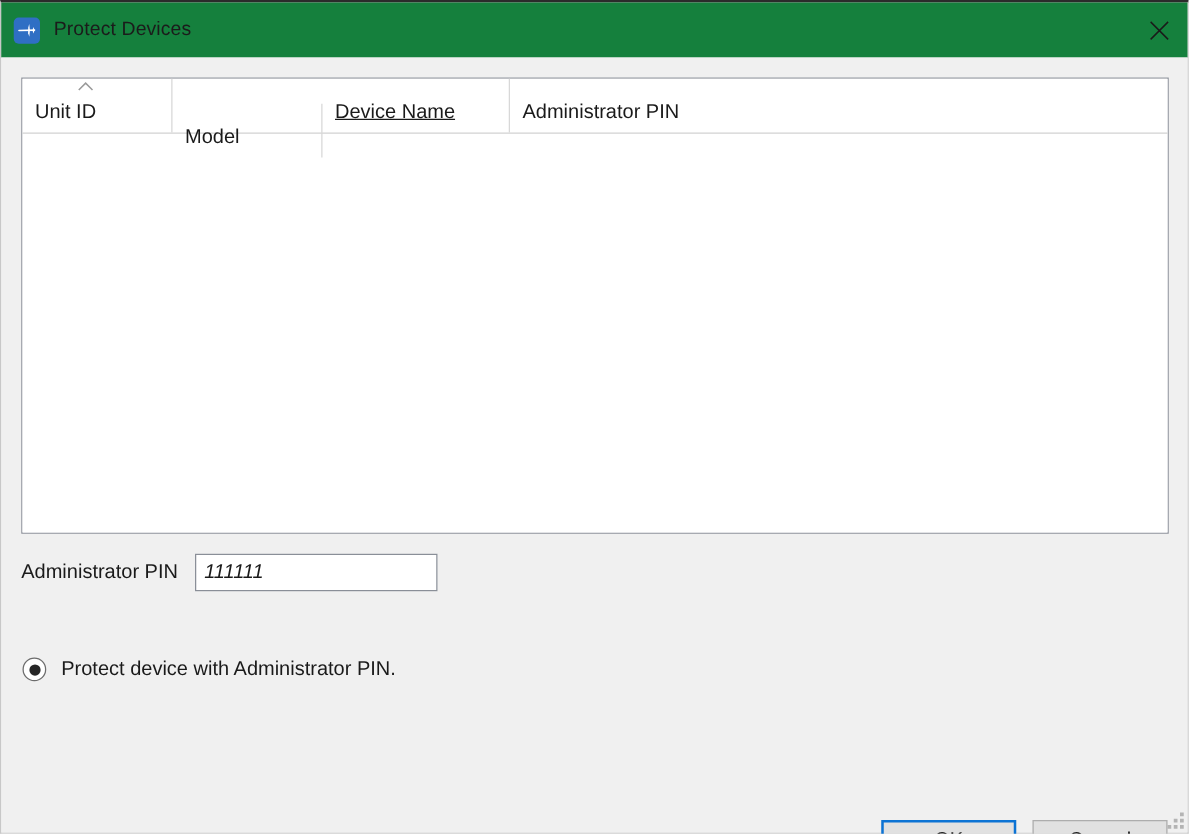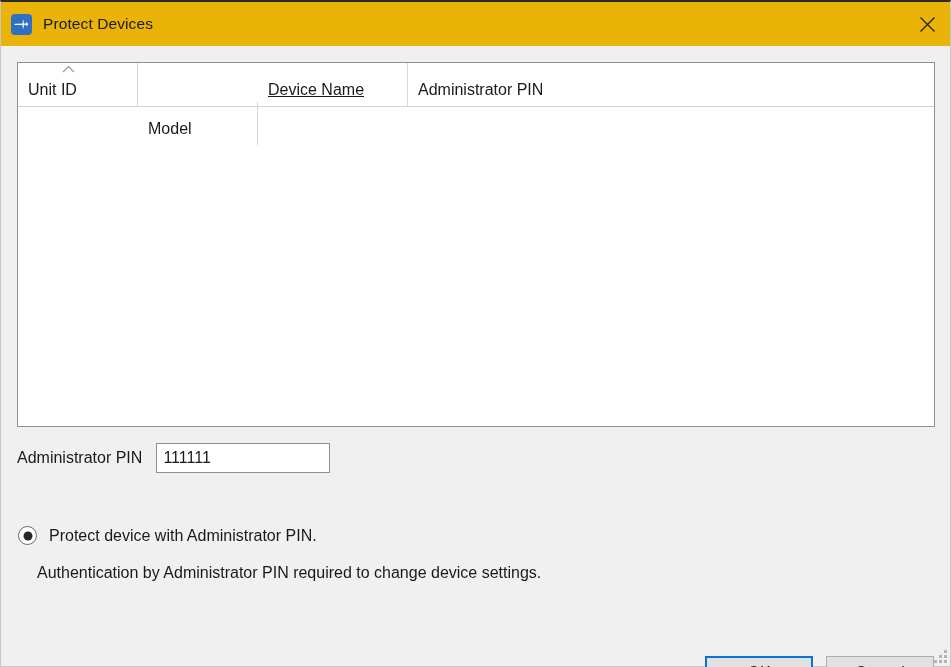--- a/index.html
+++ b/index.html
@@ -31,21 +31,21 @@
     border-right: 1px solid #c8c8c8;
     border-bottom: 1px solid #c8c8c8;
     display: flex;
     flex-direction: column;
   }
 
   
   .titlebar {
     height: 44px;
     min-height: 44px;
-    background: #eab308;
+    background: #15803d;
     display: flex;
     align-items: center;
     padding-left: 10px;
     position: relative;
   }
   .app-icon {
     width: 21px;
     height: 21px;
     border-radius: 4px;
     background: #2f6fc4;
@@ -92,20 +92,21 @@
     height: 365px;
     background: #ffffff;
     border: 1px solid #8a8f98;
   }
   .lv-header {
     display: flex;
     height: 44px;
     background: #ffffff;
     border-bottom: 1px solid #d2d2d2;
     position: relative;
+    align-items: center;
   }
   .lv-col {
     position: relative;
     display: flex;
     align-items: flex-end;
     padding: 0 0 7px 10px;
     font-size: 16px;
     color: #1a1a1a;
     white-space: nowrap;
     border-right: 1px solid #d8d8d8;
@@ -138,29 +139,30 @@
     display: flex;
     align-items: center;
   }
   .pin-label {
     font-size: 16px;
     color: #1a1a1a;
     white-space: nowrap;
   }
   .pin-input {
     margin-left: 14px;
-    width: 174px;
+    width: 194px;
     height: 30px;
     border: 1px solid #8a8f98;
     background: #ffffff;
     font-family: "Liberation Sans", sans-serif;
     font-size: 16px;
     color: #1a1a1a;
     padding: 0 6px;
     outline: none;
+    font-style: italic;
   }
 
   
   .opt {
     position: absolute;
     left: 17px;
     display: flex;
     align-items: center;
     cursor: default;
   }
@@ -290,21 +292,20 @@
 
     <div class="pin-row">
       <span class="pin-label">Administrator PIN</span>
       <input class="pin-input" type="text" value="111111" style="">
     </div>
 
     <div class="opt o1">
       <span class="radio checked"></span>
       <span class="opt-label">Protect device with Administrator PIN.</span>
     </div>
-    <div class="opt-note">Authentication by Administrator PIN required to change device settings.</div>
 
 
     <div class="buttons">
       <button class="btn default">OK</button>
       <button class="btn">Cancel</button>
     </div>
 
     <div class="grip">
       <i style="right:0px;  bottom:0px;"></i>
       <i style="right:5px;  bottom:0px;"></i>

